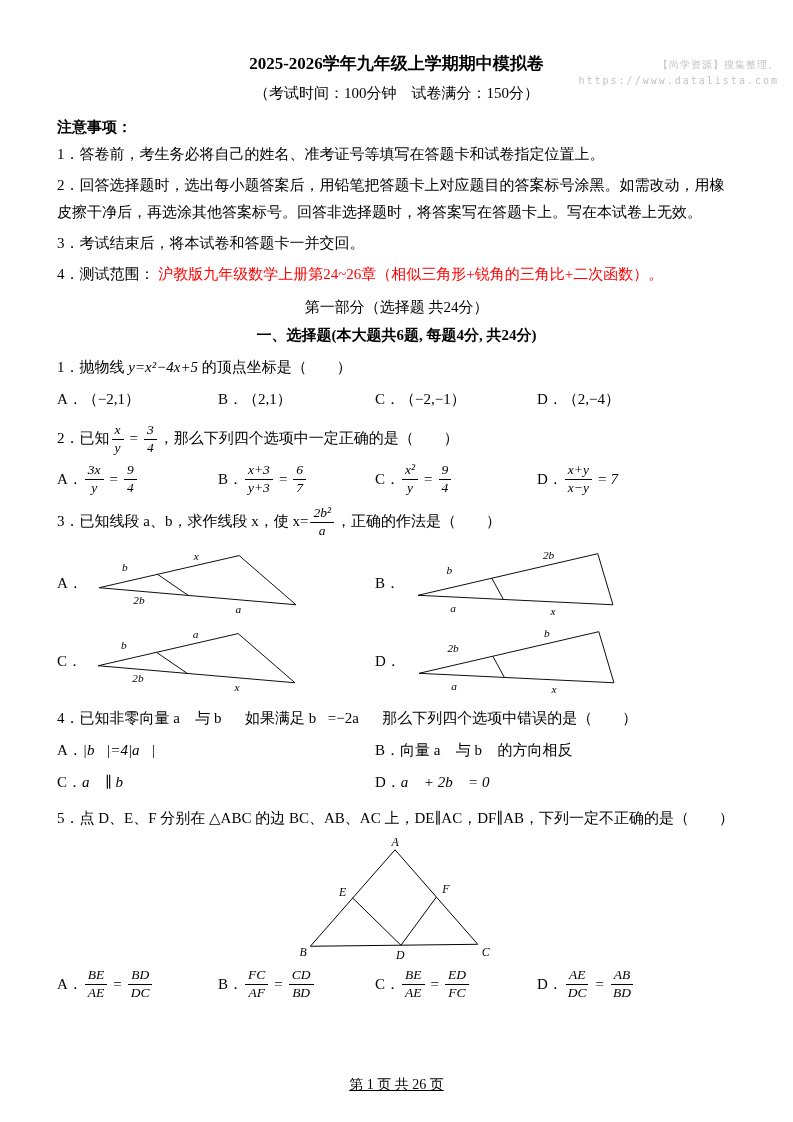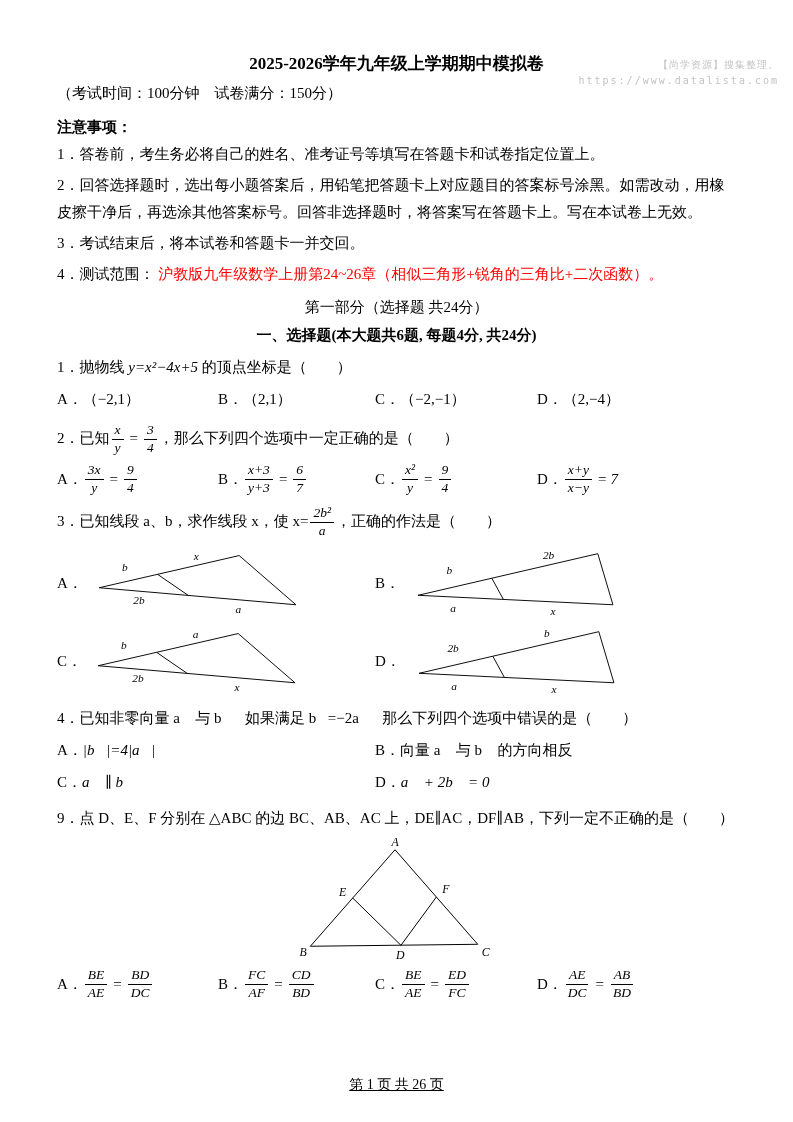--- a/index.html
+++ b/index.html
@@ -9,21 +9,21 @@
     position:relative; padding:44px 57px 0 57px; overflow:hidden;
     font-family:"Liberation Serif","DejaVu Serif",serif;
     font-size:15px; color:#000;
   }
   .watermark {
     position:absolute; top:10px; right:14px; text-align:right;
     font-size:10px; color:#c3c3c3; line-height:1.6; letter-spacing:1px;margin-top:47px;
   }
   .watermark .wm-url { font-family:"DejaVu Sans Mono",monospace; letter-spacing:2px; }
   .title { text-align:center; font-size:17px; font-weight:700; margin-top:8px; }
-  .subtitle { text-align:left; margin-top:9px; }
+  .subtitle { text-align:center; margin-top:9px; }
   .bold { font-weight:bold; }
   .notice { margin-top:15px; }
   .notice p { margin-top:4px; line-height:1.8; }
   .red { color:#FF0000; }
   .part-title { text-align:center; margin-top:10px; }
   .section-title { font-weight:bold; margin-top:9px;text-align:center; }
   .question { margin-top:9px; }
   .stem { line-height:1.8; }
   .opt-row { display:grid; grid-template-columns:161px 157px 162px 1fr; margin-top:5px; align-items:center; }
   .opt-row2 { display:grid; grid-template-columns:318px 1fr; margin-top:5px; align-items:center; }
@@ -239,21 +239,21 @@
           <span class="mi">a⃗ ∥ b⃗</span>
         </span>
       <span class="opt">
           <span>D．</span>
           <span class="mi">a⃗ + 2b⃗ = 0</span>
         </span>
     </div>
   </div>
 
   <div class="question">
-    <p class="stem">9．点 D、E、F 分别在 △ABC 的边 BC、AB、AC 上，DE∥AC，DF∥AB，下列一定不正确的是（　　）</p>
+    <p class="stem">5．点 D、E、F 分别在 △ABC 的边 BC、AB、AC 上，DE∥AC，DF∥AB，下列一定不正确的是（　　）</p>
     <div class="fig-center">
       <svg class="tri" viewBox="0 0 200 128">
         <path d="M98 14 L12 112"></path>
         <path d="M12 112 L182 110"></path>
         <path d="M182 110 L98 14"></path>
         <path d="M55 63 L104 111"></path>
         <path d="M104 111 L140 62"></path>
         <text x="98" y="10" text-anchor="middle">A</text>
         <text x="1" y="122">B</text>
         <text x="186" y="122">C</text>

